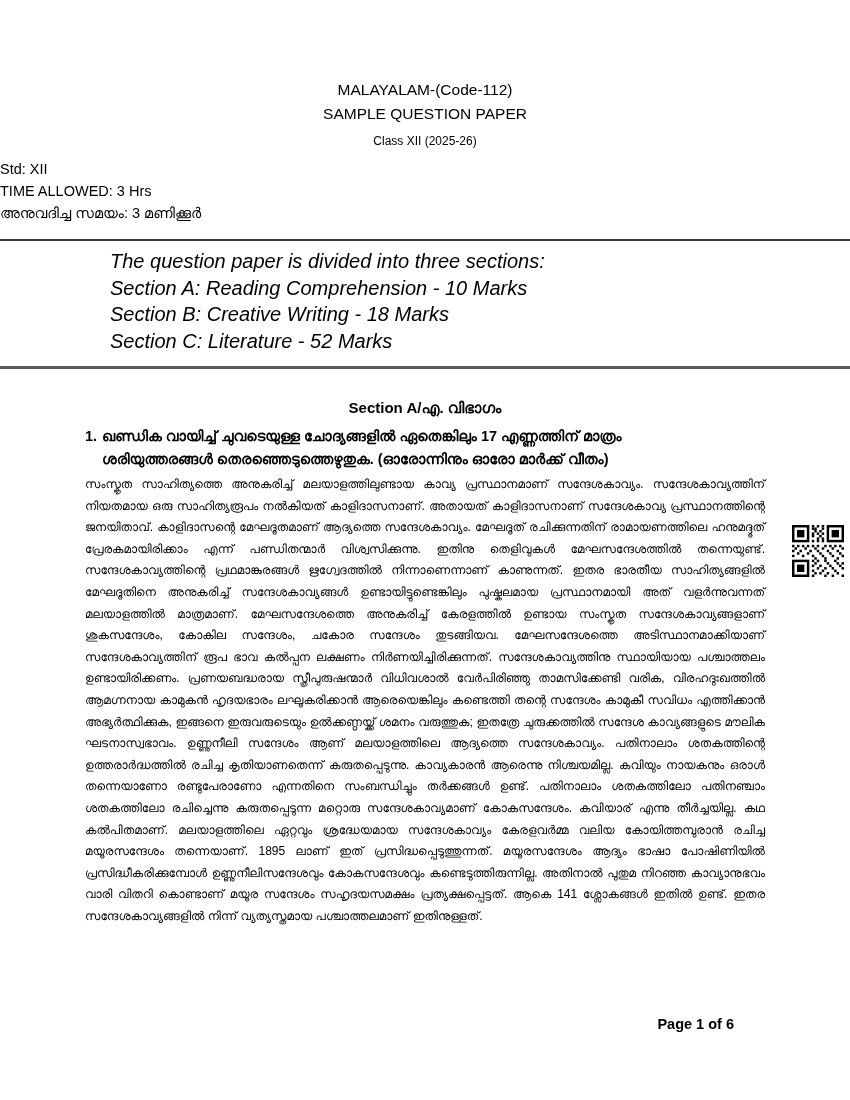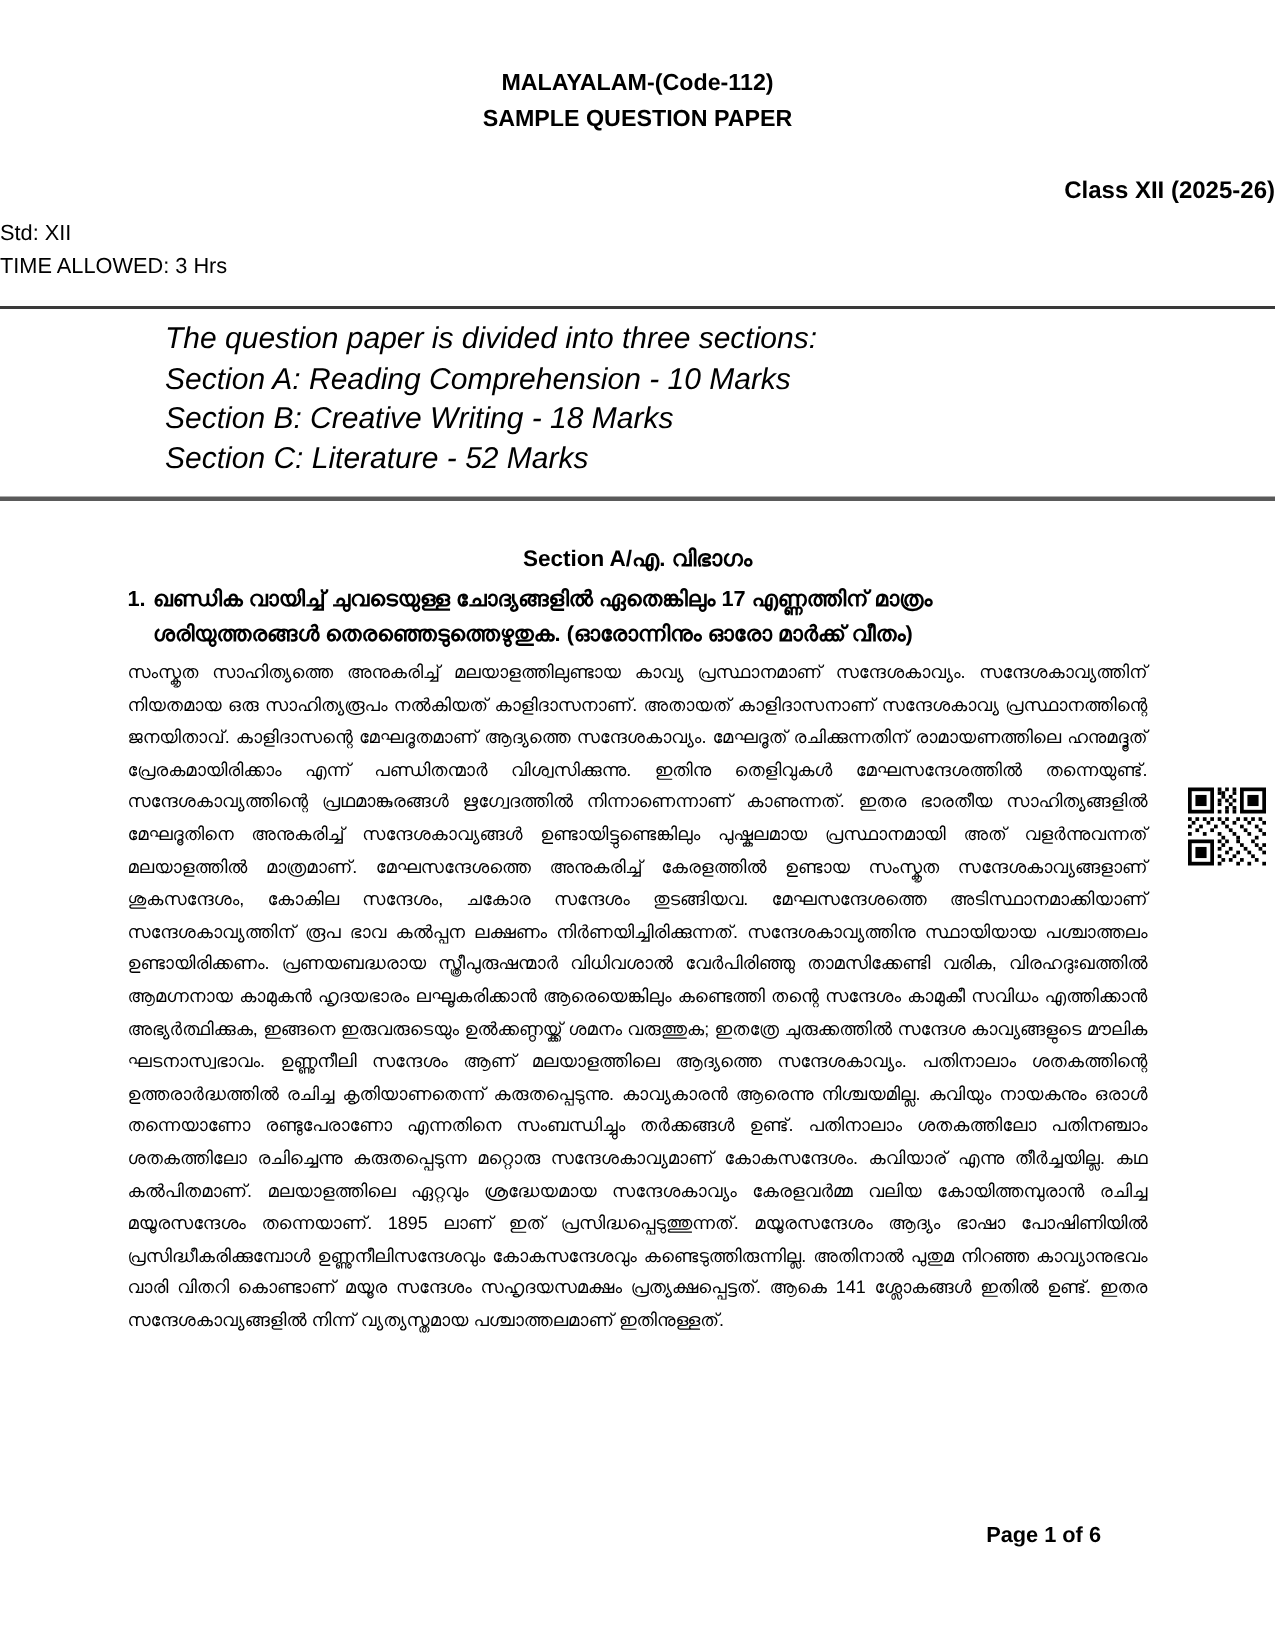--- a/index.html
+++ b/index.html
@@ -6,27 +6,27 @@
   html, body { background: #ffffff; }
   body { font-family: "Liberation Sans", sans-serif; color: #000; }
   .page {
     position: relative;
     width: 850px;
     height: 1100px;
     background: #ffffff;
     overflow: hidden;
   }
   .title-block {
-    padding-top: 44px;
+    padding-top: 78px;
     text-align: center;
-    font-weight: 700;
+    font-weight: 400;
     font-size: 15.5px;
     line-height: 24px;
   }
-  .title-block .class-line { margin-top: 24px; font-size: 16px; text-align: right; }
+  .title-block .class-line { margin-top: 3px; font-size: 12px; }
   .info-block {
     margin-top: 5px;
     display: flex;
     justify-content: space-between;
     padding-right: 85px;
     font-size: 14.5px;
   }
   .info-left div, .info-right div { line-height: 22px; }
   .info-right { margin-top: 22px; text-align: left; }
   .info-right .mm-en { letter-spacing: 1.5px; }
@@ -86,20 +86,21 @@
   <div class="title-block">
     <div>MALAYALAM-(Code-112)</div>
     <div>SAMPLE QUESTION PAPER</div>
     <div class="class-line">Class XII (2025-26)</div>
   </div>
 
   <div class="info-block">
     <div class="info-left">
       <div>Std: XII</div>
       <div>TIME ALLOWED: 3 Hrs</div>
+      <div>അനുവദിച്ച സമയം: 3 മണിക്കൂർ</div>
     </div>
   </div>
 
   <div class="rule-top"></div>
 
   <div class="sections-note">
     <div>The question paper is divided into three sections:</div>
     <div>Section A: Reading Comprehension - 10 Marks</div>
     <div>Section B: Creative Writing - 18 Marks</div>
     <div>Section C: Literature - 52 Marks</div>

